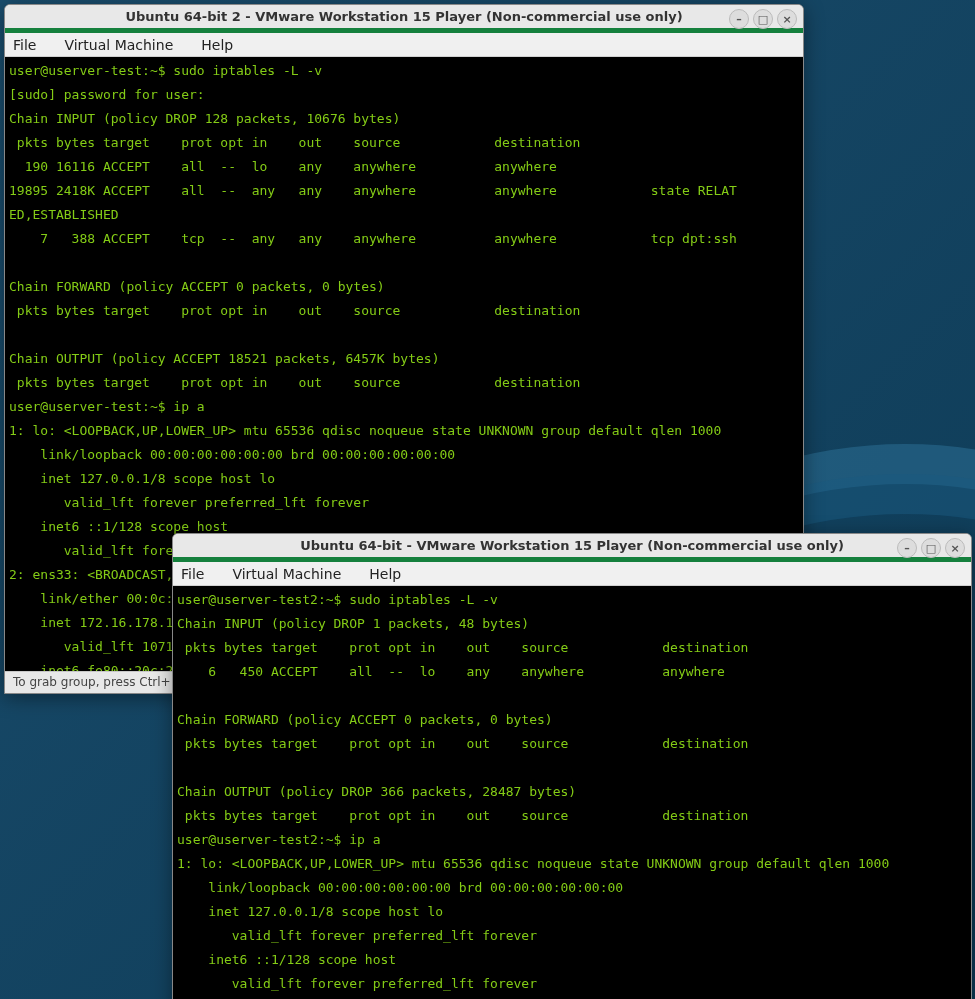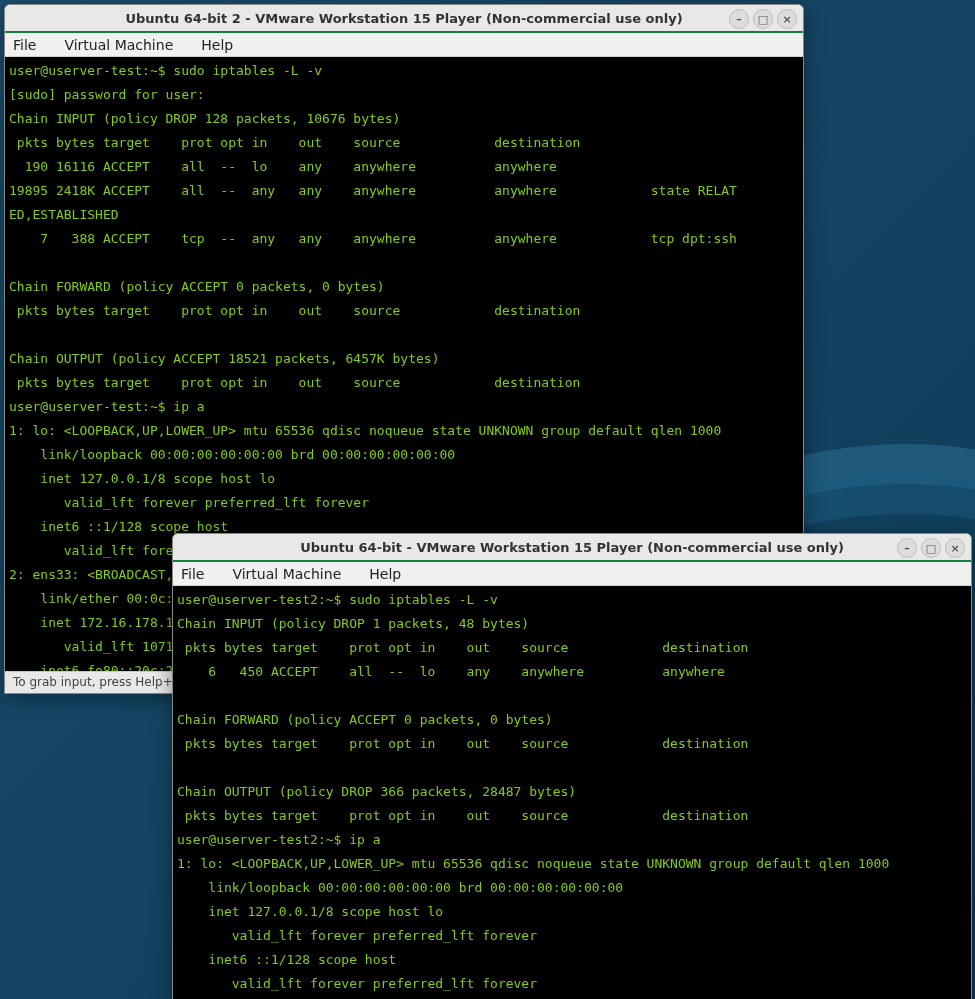--- a/index.html
+++ b/index.html
@@ -31,21 +31,21 @@
   }
   .win1 { left: 4px; top: 4px; width: 800px; height: 690px; }
   .win2 { left: 172px; top: 505px; width: 800px; height: 494px; margin-top: 28px; }
   .titlebar {
     height: 28px;
     background: #e8e8e8;
     display: flex;
     align-items: center;
     justify-content: center;
     position: relative;
-    border-bottom: 2px solid #15803d;
+    border-bottom: 5px solid #15803d;
     font-size: 13px;
     font-weight: bold;
     color: #333;
   }
   .titlebar-controls {
     position: absolute;
     right: 6px;
     top: 4px;
     display: flex;
     gap: 4px;
@@ -157,21 +157,21 @@
 2: ens33: &lt;BROADCAST,MULTICAST,UP,LOWER_UP&gt; mtu 1500 qdisc fq_codel state UP group default qlen 1000
     link/ether 00:0c:29:32:06:04 brd ff:ff:ff:ff:ff:ff
     inet 172.16.178.131/24 brd 172.16.178.255 scope global dynamic ens33
        valid_lft 1071sec preferred_lft 1071sec
     inet6 fe80::20c:29ff:fe32:604/64 scope link
        valid_lft forever preferred_lft forever
 3: ens37: &lt;BROADCAST,MULTICAST&gt; mtu 1500 qdisc noop state DOWN group default qlen 1000
     link/ether 00:0c:
 user@userver-test:~$ </div>
   <div class="statusbar">
-    <span>To grab input, press Help+</span>
+    <span>To grab group, press Ctrl+</span>
   </div>
 </div>
 
 <div class="window win2">
   <div class="titlebar">
     <span>Ubuntu 64-bit - VMware Workstation 15 Player (Non-commercial use only)</span>
     <div class="titlebar-controls">
       <div class="win-btn">
           <span>–</span>
         </div>

